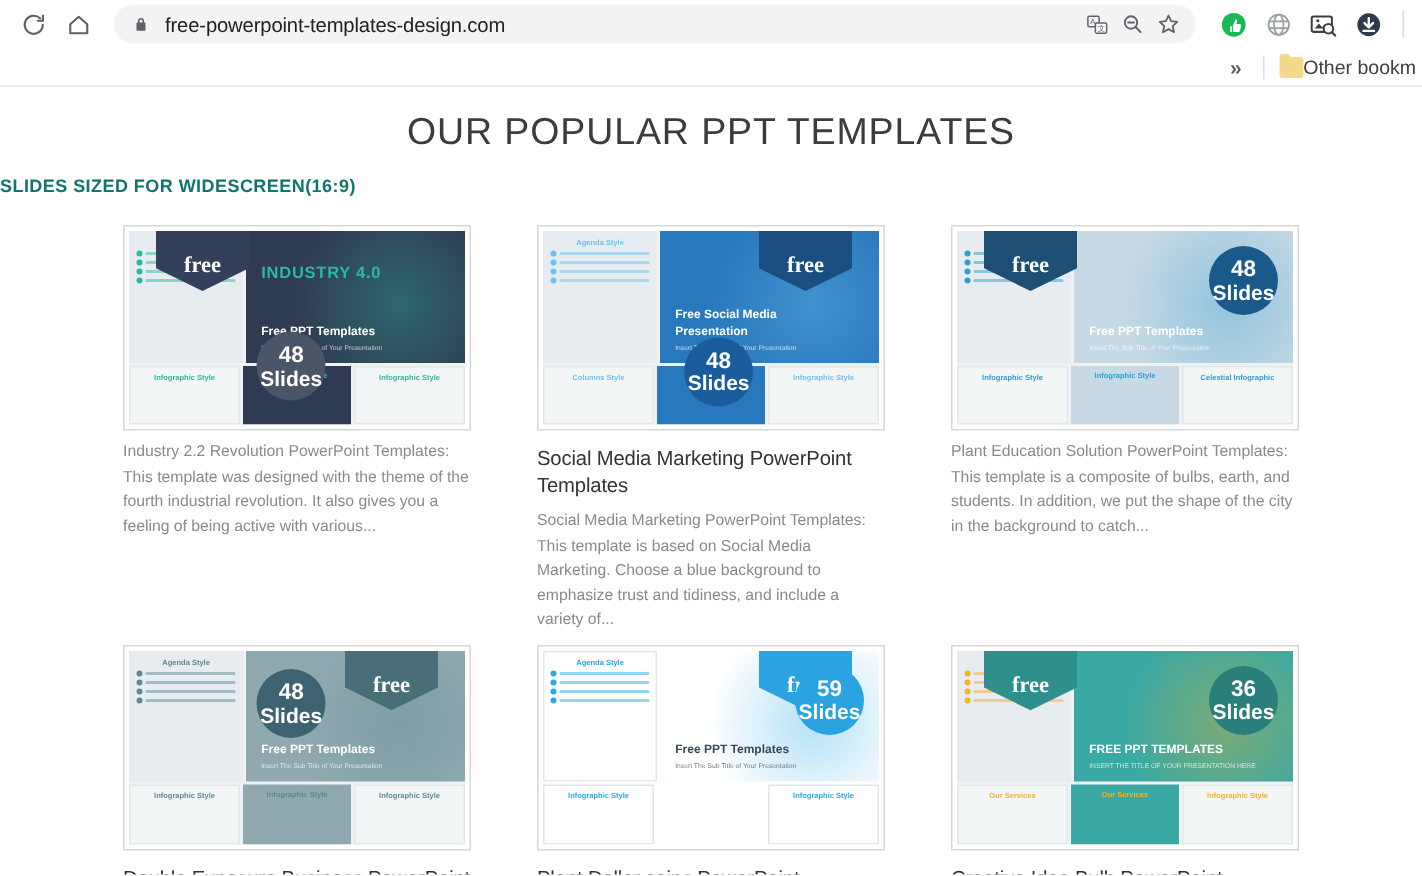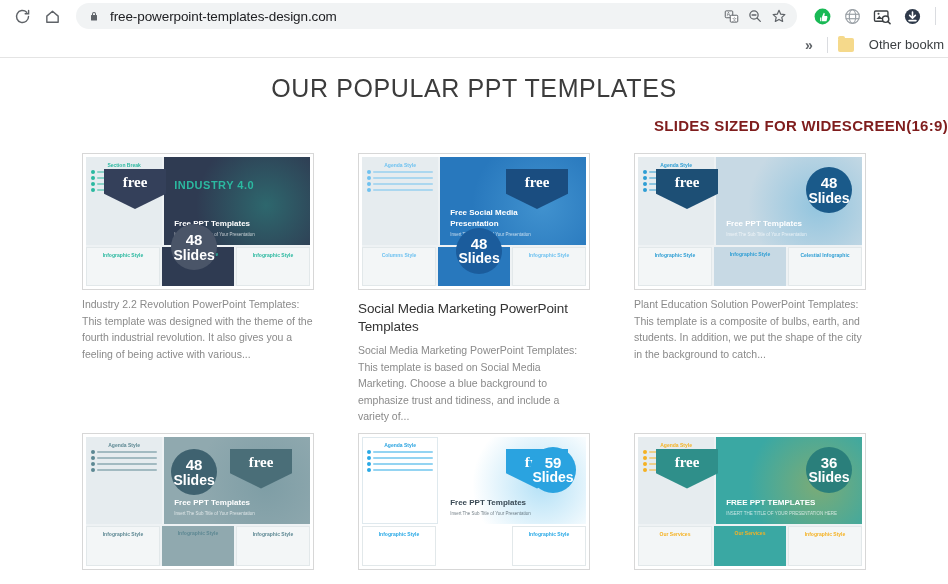--- a/index.html
+++ b/index.html
@@ -72,21 +72,21 @@
     justify-content: flex-end;
     padding: 0 0 0 8px;
     border-bottom: 1px solid #e4e4e4;
   }
   .bm-overflow {
     font-size: 14px; color: #5f6368; font-weight: bold;
     padding: 0 8px; line-height: 1;
   }
   .bm-sep { width:1px; height:16px; background:#dadce0; margin:0 6px; }
   .bm-item {
-    display:flex; align-items:center; gap:15px;
+    display:flex; align-items:center; gap:0;
     padding: 2px 4px;
     white-space: nowrap;
   }
   .folder-icon {
     width: 16px; height: 14px; flex:0 0 auto;
     background: #f5d98b;
     border-radius: 2px;
     position: relative;
   }
   .folder-icon::before {
@@ -104,24 +104,24 @@
   }
   .page-title {
     text-align: center;
     font-size: 25px;
     font-weight: normal;
     color: #3c3c3c;
     letter-spacing: 0.6px;
     margin-top: 16px;
   }
   .page-subtitle {
-    text-align: right;
-    font-size: 15px;
+    text-align: left;
+    font-size: 12px;
     font-weight: bold;
-    color: #7f1d1d;
+    color: #0f766e;
     letter-spacing: 0.3px;
     margin-top: 14px;
   }
 
   .grid {
     display: grid;
     grid-template-columns: repeat(3, 232px);
     justify-content: center;
     column-gap: 44px;
     row-gap: 8px;
@@ -158,26 +158,26 @@
     color: #8a8a8a;
     margin-top: 6px;
   }
 
   
   .deck-top { display:flex; flex: 0 0 68%; gap:2px; }
   .deck-bottom { display:flex; flex: 1 1 auto; gap:2px; margin-top:2px; }
   .panel { position: relative; overflow: hidden; }
 
   .ribbon {
-    position: absolute; top: 12px;
+    position: absolute; top: 0;
     width: 62px; height: 40px;
     z-index: 6;
     clip-path: polygon(0 0, 100% 0, 100% 62%, 50% 100%, 0 62%);
     display: flex; align-items: flex-start; justify-content: center;
-    padding-top: 5px;
+    padding-top: 15px;
     font-weight: bold; font-size: 15px; color: #ffffff;
     font-family: "Liberation Serif", serif;
   }
   .ribbon.left { left: 18px; }
   .ribbon.right { right: 18px; }
 
   .badge {
     position: absolute;
     width: 46px; height: 46px; border-radius: 50%;
     display:flex; flex-direction:column; align-items:center; justify-content:center;

